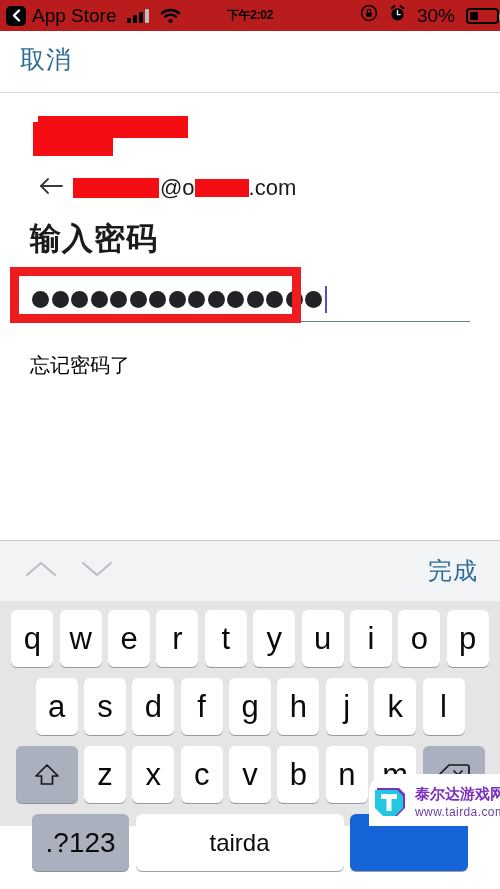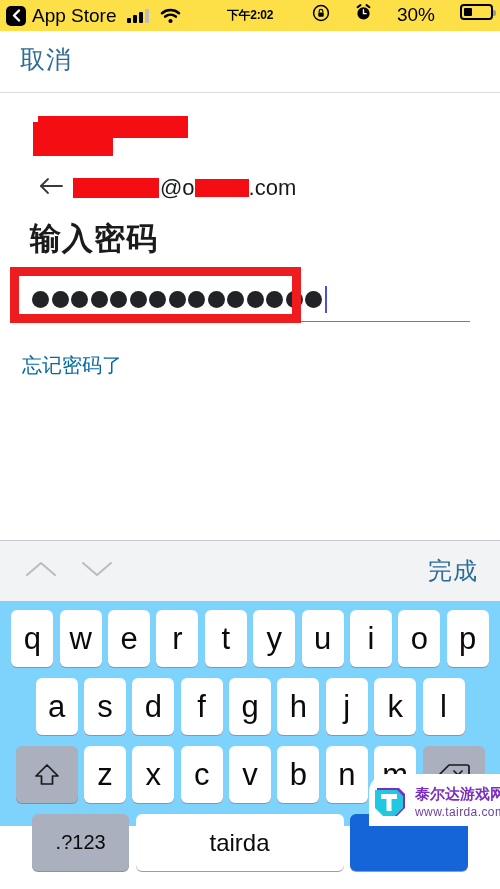--- a/index.html
+++ b/index.html
@@ -23,21 +23,21 @@
   }
 
   
   .statusbar {
     position: absolute;
     left: 0; top: 0;
     width: 500px;
     height: 31px;
     display: flex;
     align-items: center;
-    background: #fde047;
+    background: #b91c1c;
     color: #000000;
     font-size: 19px;
     font-weight: 500;
   }
   .sb-left {
     display: flex;
     align-items: center;
     padding-left: 6px;
     gap: 6px;
   }
@@ -79,23 +79,24 @@
   .sb-center {
     position: absolute;
     left: 0; right: 0;
     text-align: center;
     font-size: 12px;
     font-weight: 600;
     letter-spacing: -0.3px;
   }
   .sb-right {
     position: absolute;
-    right: 7px;
-    display: flex;
-    gap: 25px;
+    right: 1px;
+    display: flex;
+    align-items: center;
+    gap: 11px;
   }
   .batt-pct {
     font-size: 19px;
     font-weight: 500;
   }
   .battery {
     position: relative;
     width: 33px; height: 16px;
     border: 2px solid #000;
     border-radius: 4px;
@@ -237,23 +238,23 @@
     position: absolute;
     left: 10px; top: 174px;
     width: 291px; height: 56px;
     border: 9px solid #ee1b1f;
     box-sizing: border-box;
     pointer-events: none;
   }
 
   .forgot-link {
     position: absolute;
-    left: 22px; top: 259px;
+    left: 30px; top: 259px;
     font-size: 20px;
-    color: #0369a1;
+    color: #000000;
     cursor: pointer;
   }
 
   
   .login-btn {
     position: absolute;
     left: 350px; top: 464px;
     width: 135px; height: 45px;
     background: #1267b8;
     color: #ffffff;
@@ -275,21 +276,21 @@
     box-sizing: border-box;
     pointer-events: none;
   }
 
   
   .kb {
     position: absolute;
     left: 0; top: 540px;
     width: 500px;
     height: 286px;
-    background: #7dd3fc;
+    background: #e5e5e5;
   }
   .kb-toolbar {
     position: relative;
     width: 500px;
     height: 60px;
     background: #f2f3f5;
     border-top: 1px solid #c5c8cf;
     display: flex;
     align-items: center;
   }
@@ -342,21 +343,21 @@
   .key.wide {
     width: 62px;
     background: #aab0bd;
   }
   .key.fn {
     background: #aab0bd;
     box-shadow: 0 1px 0 rgba(130,134,145,0.9);
   }
   .key.num {
     width: 97px;
-    font-size: 20px;
+    font-size: 28px;
     background: #aab0bd;
   }
   .key.space {
     width: 208px;
     font-size: 24px;
   }
   .key.go {
     width: 118px;
     background: #1665d8;
     color: #fff;

